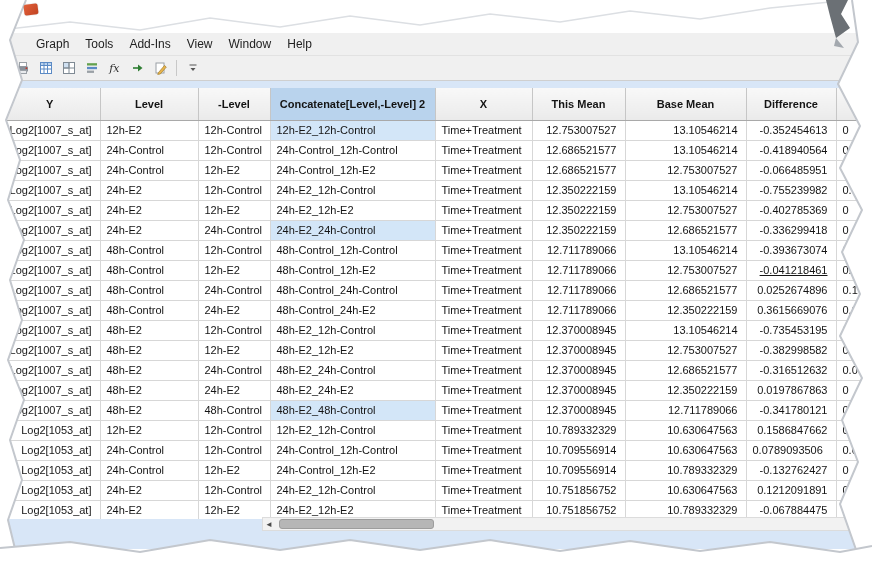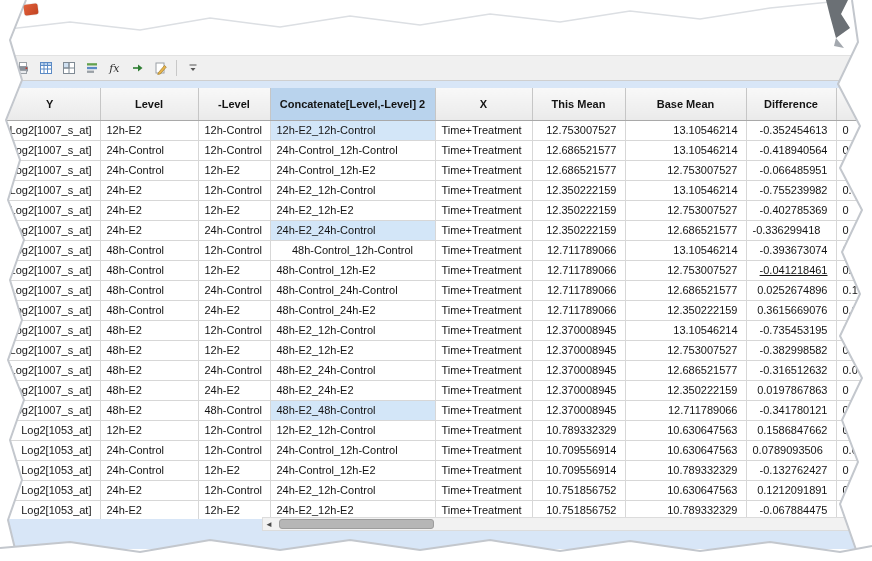--- a/index.html
+++ b/index.html
@@ -45,20 +45,28 @@
   .tear{position:absolute;left:0;top:0;width:872px;height:561px;z-index:10;pointer-events:none;}
   .title-fragment{position:absolute;left:24px;top:4px;width:14px;height:11px;z-index:11;border-radius:2px;
                   background:linear-gradient(135deg,#e2603a,#c14322);transform:rotate(-7deg);
                   box-shadow:0 0 1px #999;}
 </style>
 </head>
 <body>
 
 <div class="canvas">
 
+  <div class="menubar">
+      <span class="menu-item">Graph</span>
+      <span class="menu-item">Tools</span>
+      <span class="menu-item">Add-Ins</span>
+      <span class="menu-item">View</span>
+      <span class="menu-item">Window</span>
+      <span class="menu-item">Help</span>
+    </div>
 
   <div class="toolbar">
     <button class="tool-btn">
       <svg viewBox="0 0 16 16">
         <rect x="4.5" y="2.5" width="7" height="4" fill="#ffffff" stroke="#9aa0a6"></rect>
         <rect x="3" y="6.5" width="10" height="5" rx="0.5" fill="#8a9099"></rect>
         <rect x="4.5" y="10.5" width="7" height="3" fill="#e8eaed" stroke="#9aa0a6"></rect>
         <circle cx="11.4" cy="8.2" r="0.9" fill="#c0392b"></circle>
       </svg>
     </button>
@@ -194,28 +202,28 @@
             <td style="text-align: left;">0</td>
           </tr>
           <tr>
             <td class="num" style="text-align: right;">Log2[1007_s_at]</td>
             <td style="text-align: left;">24h-E2</td>
             <td style="text-align: left;">24h-Control</td>
             <td class="sel-cell" style="text-align: left;">24h-E2_24h-Control</td>
             <td style="text-align: left;">Time+Treatment</td>
             <td class="num" style="text-align: right;">12.350222159</td>
             <td class="num" style="text-align: right;">12.686521577</td>
-            <td class="num" style="">-0.336299418</td>
+            <td class="num" style="text-align: right;">-0.336299418</td>
             <td style="text-align: left;">0</td>
           </tr>
           <tr>
             <td class="num" style="text-align: right;">Log2[1007_s_at]</td>
             <td style="text-align: left;">48h-Control</td>
             <td style="text-align: left;">12h-Control</td>
-            <td style="text-align: center;">48h-Control_12h-Control</td>
+            <td style="text-align: left;">48h-Control_12h-Control</td>
             <td style="text-align: left;">Time+Treatment</td>
             <td class="num" style="text-align: right;">12.711789066</td>
             <td class="num" style="text-align: right;">13.10546214</td>
             <td class="num" style="text-align: right;">-0.393673074</td>
             <td style="text-align: left;">0</td>
           </tr>
           <tr>
             <td class="num" style="text-align: right;">Log2[1007_s_at]</td>
             <td style="text-align: left;">48h-Control</td>
             <td style="text-align: left;">12h-E2</td>

